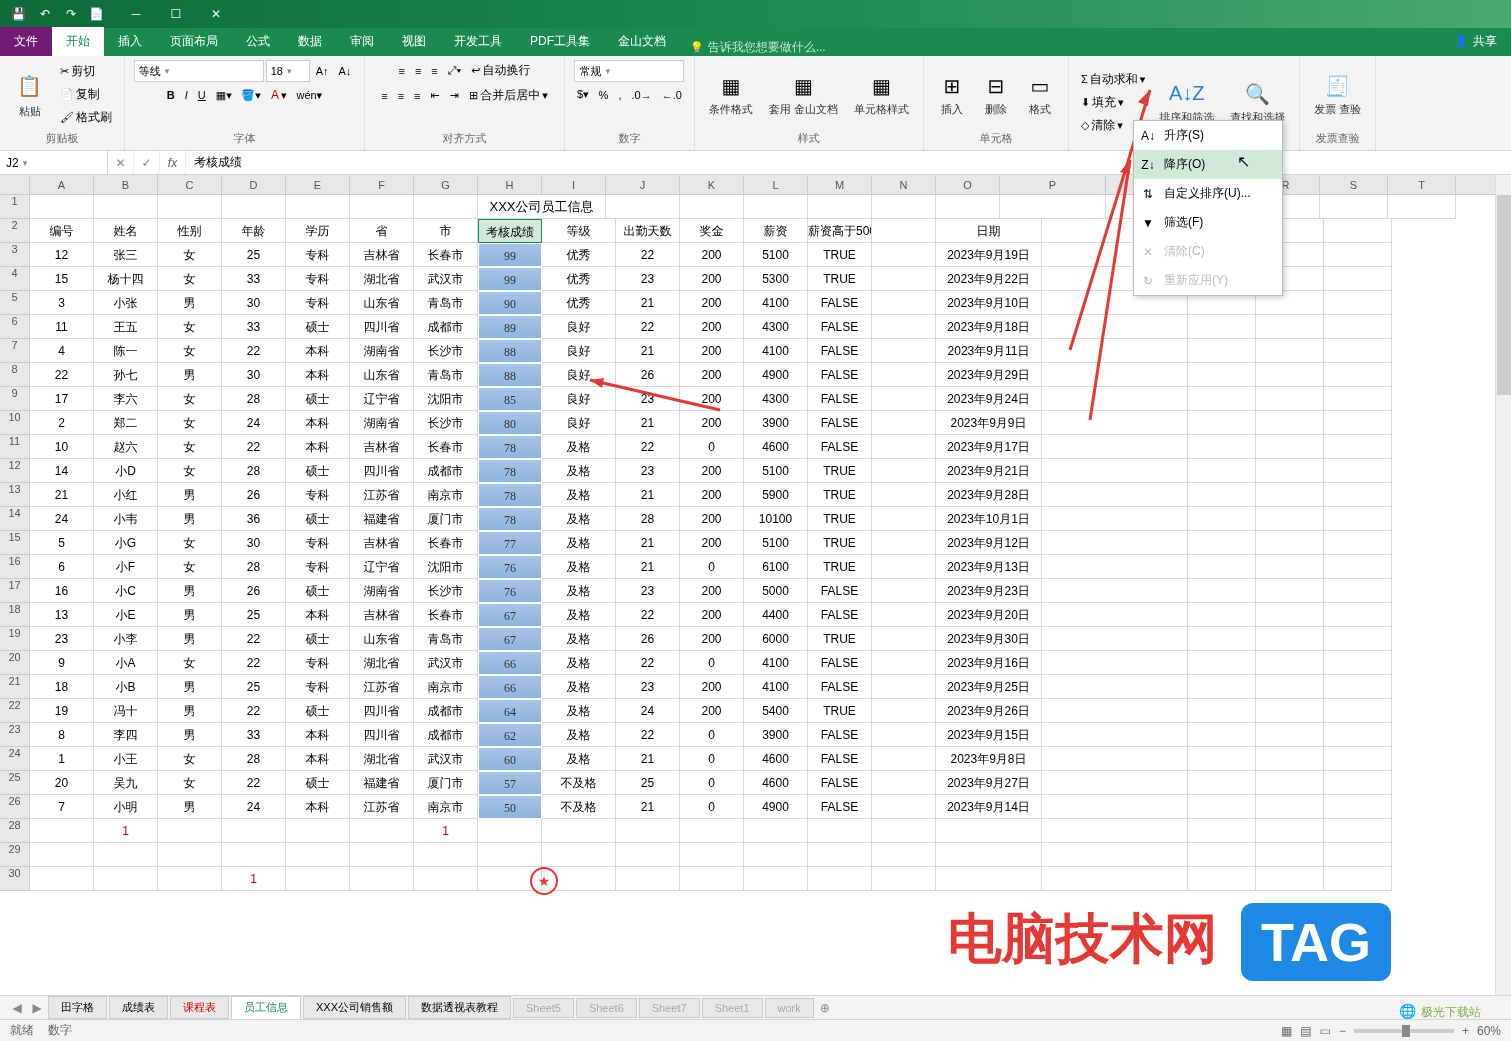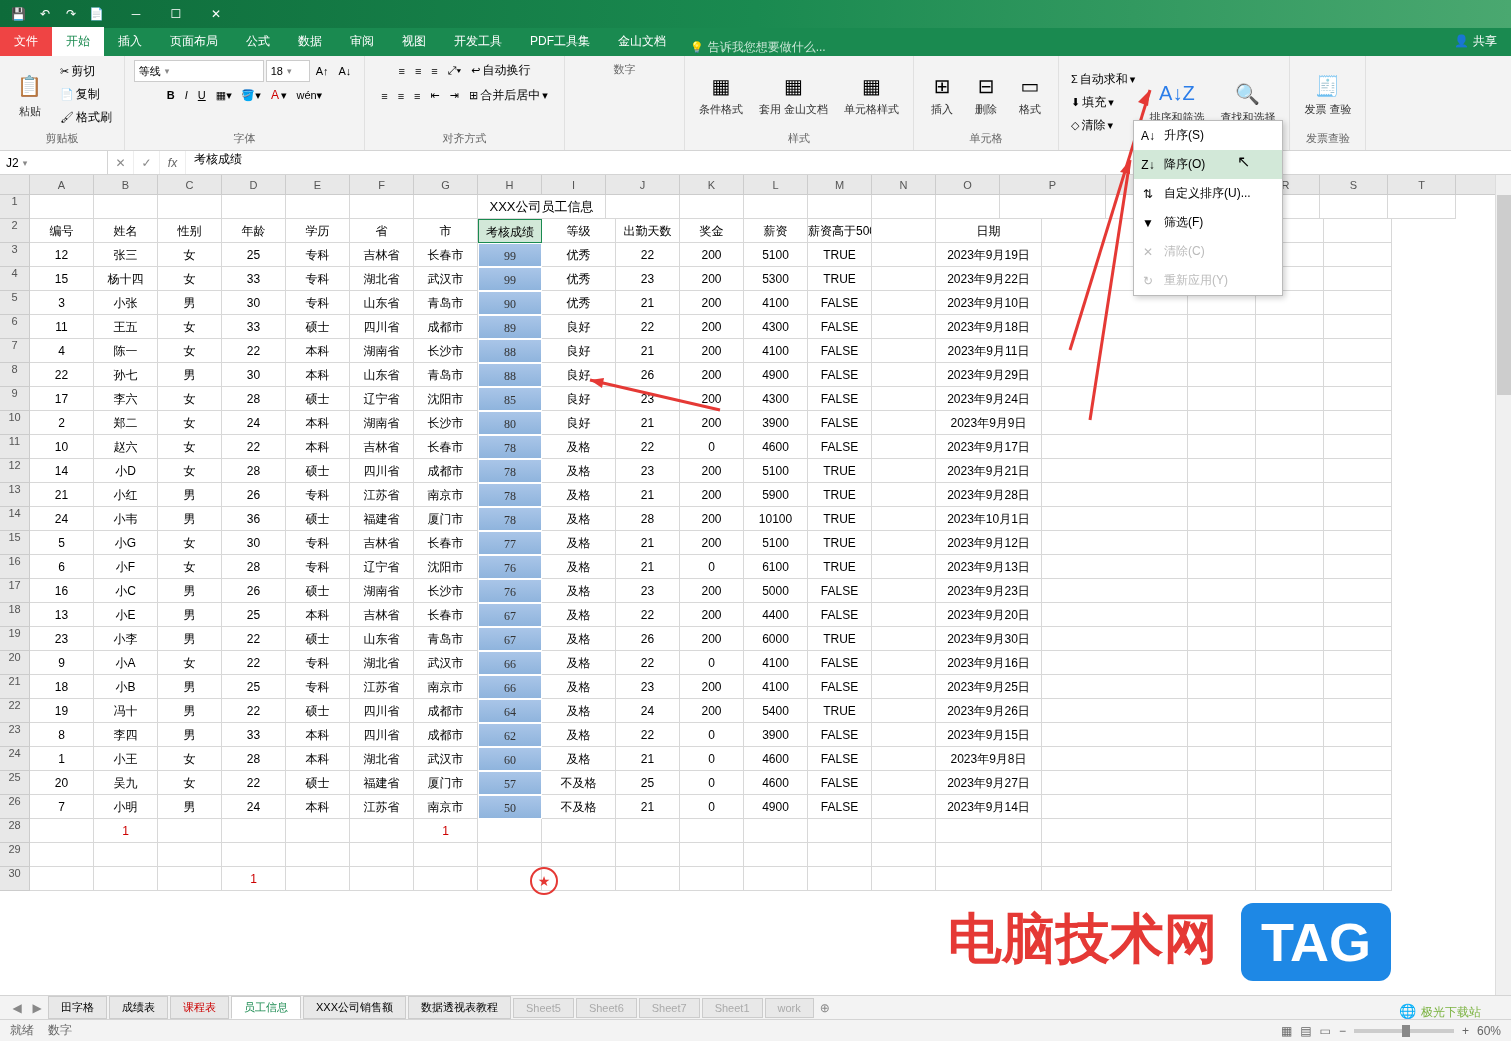--- a/index.html
+++ b/index.html
@@ -5,40 +5,40 @@
 *{margin:0;padding:0;box-sizing:border-box;font-family:"Microsoft YaHei",sans-serif;font-size:12px;}
 body{background:#fff;overflow:hidden;width:1511px;height:1041px;position:relative;}
 .titlebar{height:28px;background:linear-gradient(to right,#0e6b3a,#1a8a50,#4aa870);display:flex;align-items:center;color:#fff;}
 .titlebar .qat{display:flex;gap:8px;padding:0 10px;}
 .titlebar .qat span{width:18px;height:18px;display:inline-flex;align-items:center;justify-content:center;cursor:pointer;}
 .titlebar .title{flex:1;text-align:center;font-size:12px;}
 .titlebar .winctrl{display:flex;}
 .titlebar .winctrl span{width:40px;height:28px;display:inline-flex;align-items:center;justify-content:center;cursor:pointer;}
 .ribbon-tabs{height:28px;background:#1a8a50;display:flex;align-items:flex-end;color:#fff;}
 .ribbon-tabs .tab{padding:6px 14px;cursor:pointer;font-size:12px;}
-.ribbon-tabs .tab.file{background:#ef4444;}
+.ribbon-tabs .tab.file{background:#701a75;}
 .ribbon-tabs .tab.active{background:#fff;color:#1a8a50;}
 .ribbon-tabs .tell{margin-left:10px;color:#c8e6d5;font-size:11px;display:flex;align-items:center;gap:4px;}
 .ribbon-tabs .share{margin-left:auto;padding:6px 14px;}
 .ribbon{height:95px;background:#f3f3f3;border-bottom:1px solid #d4d4d4;display:flex;position:relative;}
 .ribbon-group{border-right:1px solid #e0e0e0;padding:4px 8px;display:flex;flex-direction:column;height:100%;}
 .ribbon-group .gbody{flex:1;display:flex;align-items:center;gap:4px;}
 .ribbon-group .glabel{text-align:center;font-size:11px;color:#666;padding-top:2px;}
 .rbtn{display:flex;flex-direction:column;align-items:center;justify-content:center;padding:4px 6px;cursor:pointer;border-radius:2px;min-width:40px;}
 .rbtn .ico{width:28px;height:28px;display:flex;align-items:center;justify-content:center;font-size:20px;}
 .rbtn .lbl{font-size:11px;color:#333;margin-top:2px;}
 .rbtn.big .ico{width:32px;height:32px;}
 .vstack{display:flex;flex-direction:column;gap:2px;}
 .hstack{display:flex;gap:2px;align-items:center;}
 .smallbtn{padding:2px 4px;cursor:pointer;display:inline-flex;align-items:center;gap:2px;font-size:11px;}
 .combo{height:22px;border:1px solid #ccc;background:#fff;display:inline-flex;align-items:center;padding:0 4px;font-size:11px;}
 .combo.font{width:130px;}
 .combo.size{width:44px;}
 .dropdown-arrow::after{content:"▾";margin-left:4px;font-size:9px;color:#888;}
-.formula-bar{height:24px;border-bottom:1px solid #d4d4d4;display:flex;background:#fff;}
+.formula-bar{height:24px;border-bottom:1px solid #d4d4d4;display:flex;align-items:center;background:#fff;}
 .namebox{width:108px;border-right:1px solid #d4d4d4;padding:0 6px;height:100%;display:flex;align-items:center;}
 .fbtn{width:26px;height:100%;display:inline-flex;align-items:center;justify-content:center;color:#888;cursor:pointer;border-right:1px solid #eee;}
 .fx{font-style:italic;color:#666;}
 .formula-input{flex:1;padding:0 8px;}
 .sheet-area{position:relative;height:calc(1041px - 28px - 28px - 95px - 24px - 24px - 22px);overflow:hidden;}
 .colheaders{display:flex;height:20px;background:#e8e8e8;border-bottom:1px solid #ccc;position:sticky;top:0;}
 .corner{width:30px;border-right:1px solid #ccc;background:#e8e8e8;}
 .colh{border-right:1px solid #ccc;text-align:center;font-size:11px;color:#555;line-height:20px;}
 .rowh{width:30px;border-right:1px solid #ccc;border-bottom:1px solid #ccc;background:#e8e8e8;text-align:center;font-size:11px;color:#555;}
 .grid{display:flex;flex-direction:column;}
@@ -156,20 +156,30 @@
         <span class="smallbtn">≡</span>
         <span class="smallbtn">≡</span>
         <span class="smallbtn">⇤</span>
         <span class="smallbtn">⇥</span>
         <span class="smallbtn">⊞ <span>合并后居中</span>▾</span>
       </div>
     </div>
     <div class="glabel">对齐方式</div>
   </div>
   <div class="ribbon-group" style="min-width:120px">
+    <div class="gbody vstack">
+      <div class="combo dropdown-arrow" style="width:110px">常规</div>
+      <div class="hstack">
+        <span class="smallbtn">$▾</span>
+        <span class="smallbtn">%</span>
+        <span class="smallbtn">,</span>
+        <span class="smallbtn">.0→</span>
+        <span class="smallbtn">←.0</span>
+      </div>
+    </div>
     <div class="glabel">数字</div>
   </div>
   <div class="ribbon-group">
     <div class="gbody">
       <div class="rbtn">
           <span class="ico">▦</span>
           <span class="lbl">条件格式</span>
         </div>
       <div class="rbtn">
           <span class="ico">▦</span>

